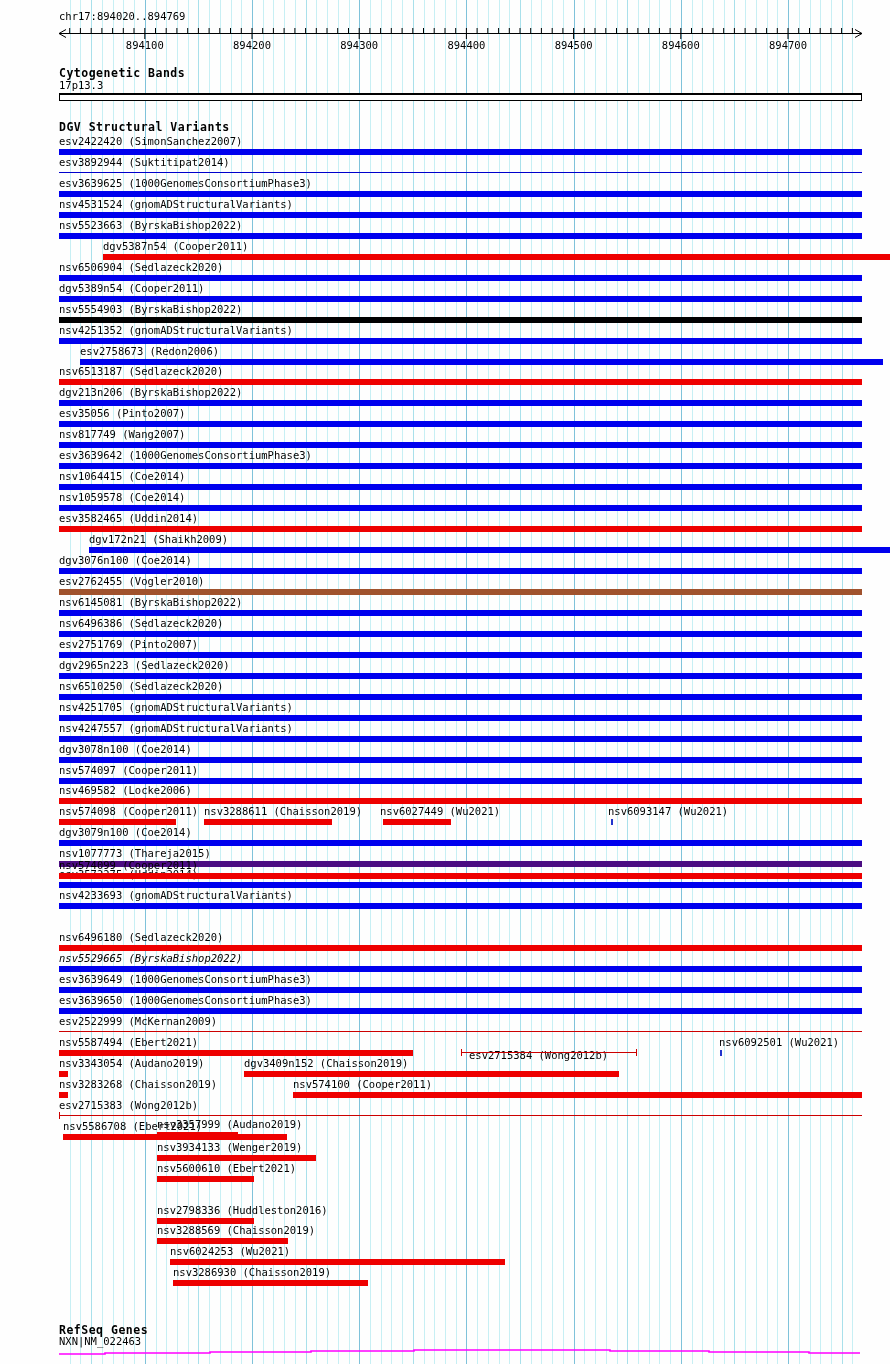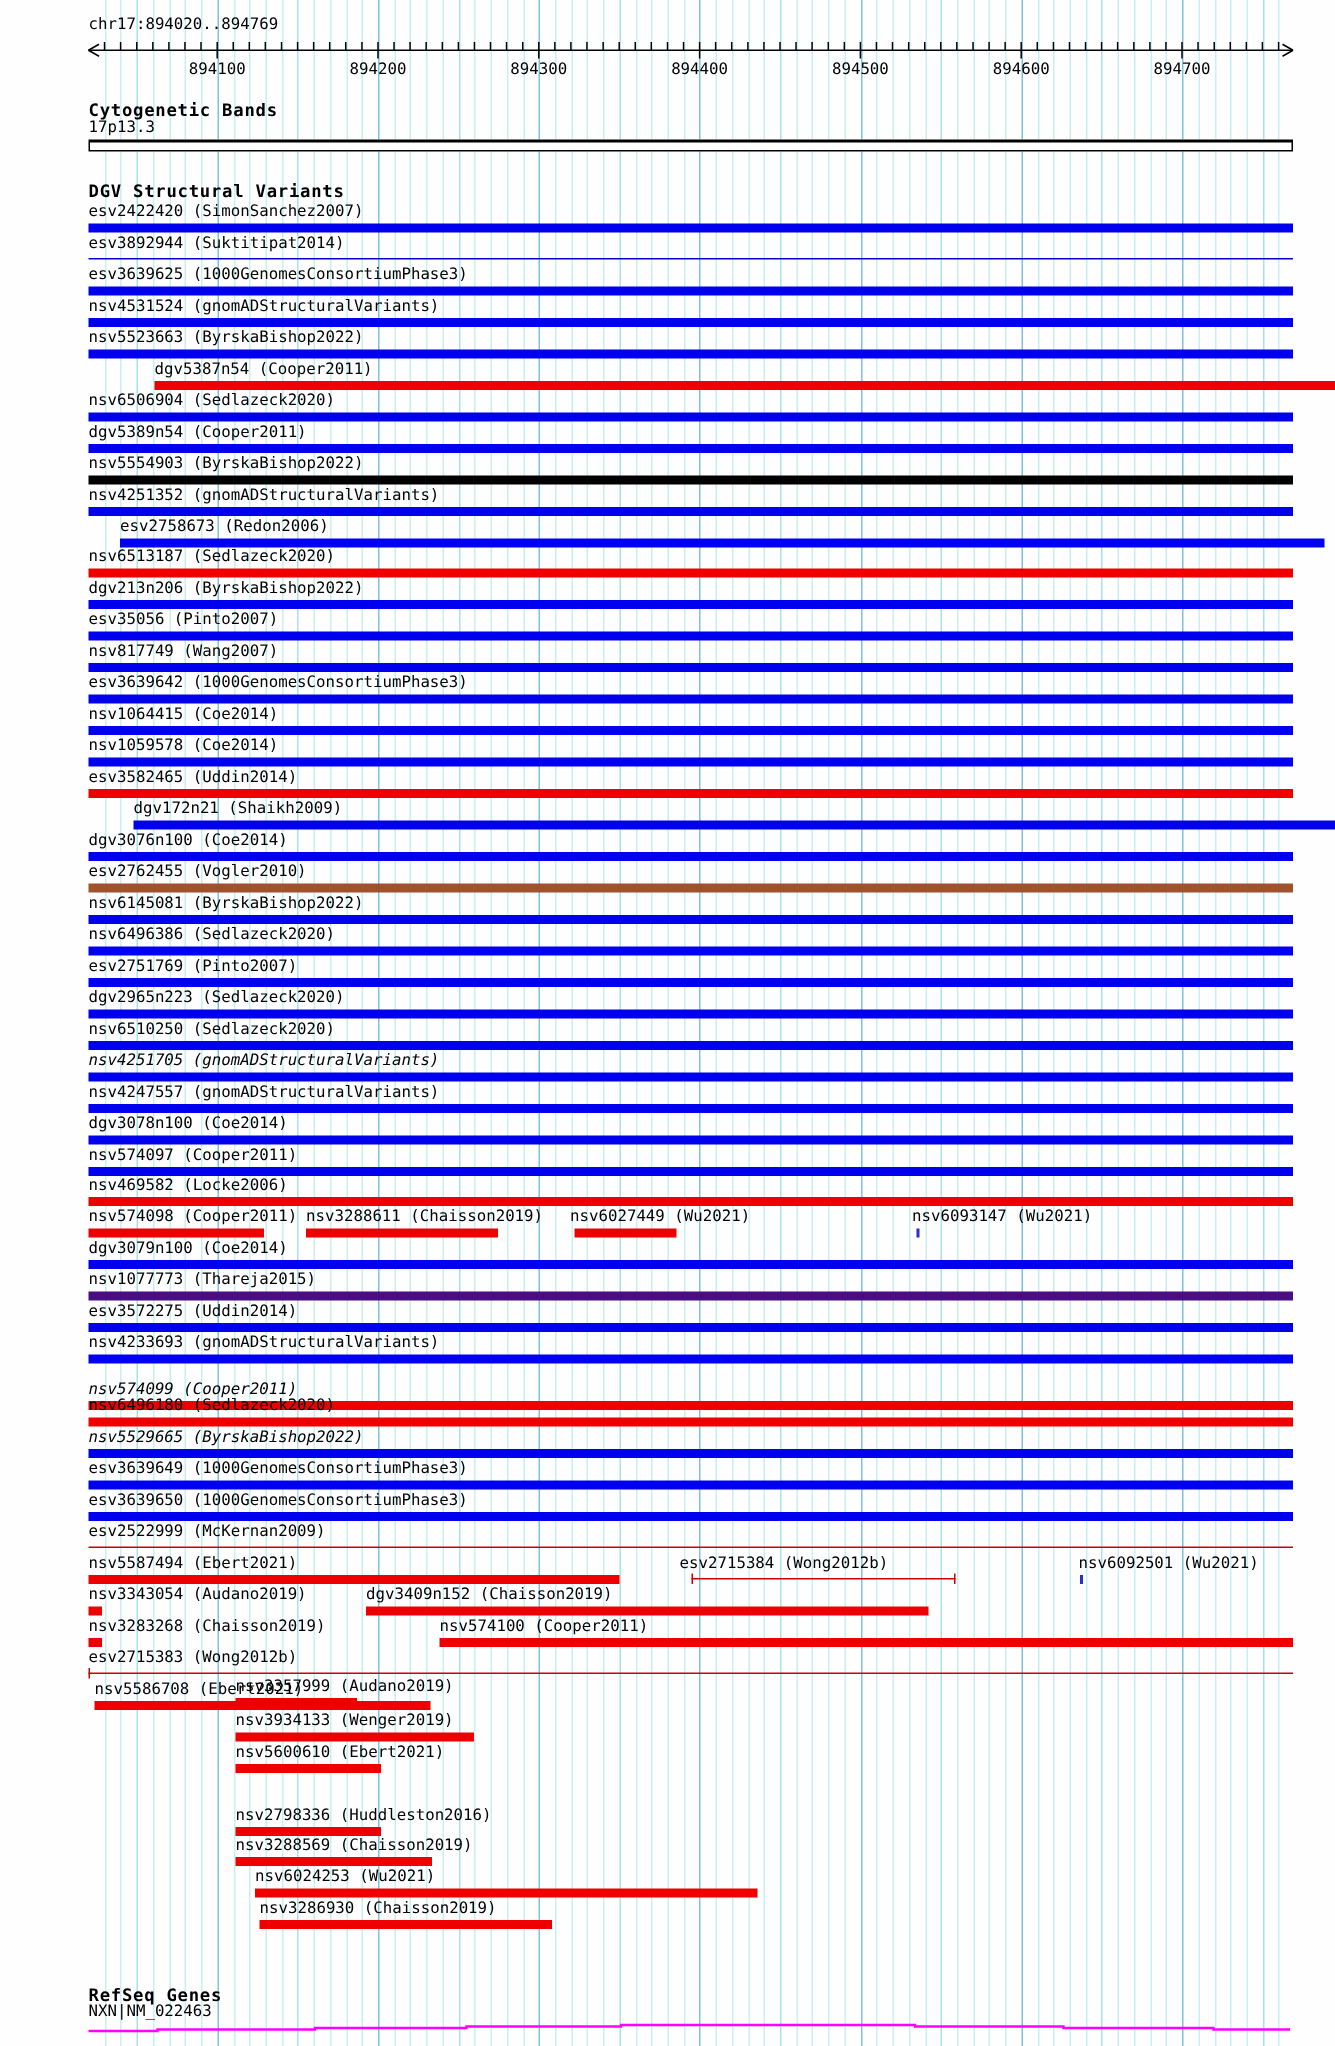--- a/index.html
+++ b/index.html
@@ -363,21 +363,21 @@
         </div>
       </div>
       <div class="vrow" style="top: 680.7px;">
         <div class="vitem">
           <div class="vlabel" style="left: 59px;">nsv6510250 (Sedlazeck2020)</div>
           <div class="vseg" style="left: 59px; top: 13px; width: 803px; height: 6px; background: rgb(0, 0, 238);"></div>
         </div>
       </div>
       <div class="vrow" style="top: 701.6px;">
         <div class="vitem">
-          <div class="vlabel" style="left: 59px; font-style: italic;">nsv4251705 (gnomADStructuralVariants)</div>
+          <div class="vlabel" style="left: 59px;">nsv4251705 (gnomADStructuralVariants)</div>
           <div class="vseg" style="left: 59px; top: 13px; width: 803px; height: 6px; background: rgb(0, 0, 238);"></div>
         </div>
       </div>
       <div class="vrow" style="top: 722.6px;">
         <div class="vitem">
           <div class="vlabel" style="left: 59px;">nsv4247557 (gnomADStructuralVariants)</div>
           <div class="vseg" style="left: 59px; top: 13px; width: 803px; height: 6px; background: rgb(0, 0, 238);"></div>
         </div>
       </div>
       <div class="vrow" style="top: 743.5px;">
@@ -433,21 +433,21 @@
           <div class="vlabel" style="left: 59px;">esv3572275 (Uddin2014)</div>
           <div class="vseg" style="left: 59px; top: 13px; width: 803px; height: 6px; background: rgb(0, 0, 238);"></div>
         </div>
       </div>
       <div class="vrow" style="top: 890.2px;">
         <div class="vitem">
           <div class="vlabel" style="left: 59px;">nsv4233693 (gnomADStructuralVariants)</div>
           <div class="vseg" style="left: 59px; top: 13px; width: 803px; height: 6px; background: rgb(0, 0, 238);"></div>
         </div>
       </div>
-      <div class="vrow" style="top: 921px; font-style: italic;">
+      <div class="vrow" style="top: 860px;">
         <div class="vitem">
           <div class="vlabel" style="left: 59px;">nsv574099 (Cooper2011)</div>
           <div class="vseg" style="left: 59px; top: 13px; width: 803px; height: 6px; background: rgb(238, 0, 0);"></div>
         </div>
       </div>
       <div class="vrow" style="top: 932.1px;">
         <div class="vitem">
           <div class="vlabel" style="left: 59px;">nsv6496180 (Sedlazeck2020)</div>
           <div class="vseg" style="left: 59px; top: 13px; width: 803px; height: 6px; background: rgb(238, 0, 0);"></div>
         </div>
@@ -475,21 +475,21 @@
           <div class="vlabel" style="left: 59px;">esv2522999 (McKernan2009)</div>
           <div class="vseg" style="left: 59px; top: 15px; width: 803px; height: 1px; background: rgb(204, 0, 0);"></div>
         </div>
       </div>
       <div class="vrow" style="top: 1036.8px;">
         <div class="vitem">
           <div class="vlabel" style="left: 59px;">nsv5587494 (Ebert2021)</div>
           <div class="vseg" style="left: 59px; top: 13px; width: 354px; height: 6px; background: rgb(238, 0, 0);"></div>
         </div>
         <div class="vitem">
-          <div class="vlabel" style="left: 453px;">esv2715384 (Wong2012b)</div>
+          <div class="vlabel" style="left: 469px; margin-top: 13px;">esv2715384 (Wong2012b)</div>
           <div class="vseg" style="left: 461px; top: 15px; width: 176px; height: 1px; background: rgb(204, 0, 0);"></div>
           <div class="vseg" style="left: 461px; top: 12px; width: 1px; height: 7px; background: rgb(204, 0, 0);"></div>
           <div class="vseg" style="left: 636px; top: 12px; width: 1px; height: 7px; background: rgb(204, 0, 0);"></div>
         </div>
         <div class="vitem">
           <div class="vlabel" style="left: 719px;">nsv6092501 (Wu2021)</div>
           <div class="vseg" style="left: 720px; top: 13px; width: 2px; height: 6px; background: rgb(34, 51, 204);"></div>
         </div>
       </div>
       <div class="vrow" style="top: 1057.8px;">

